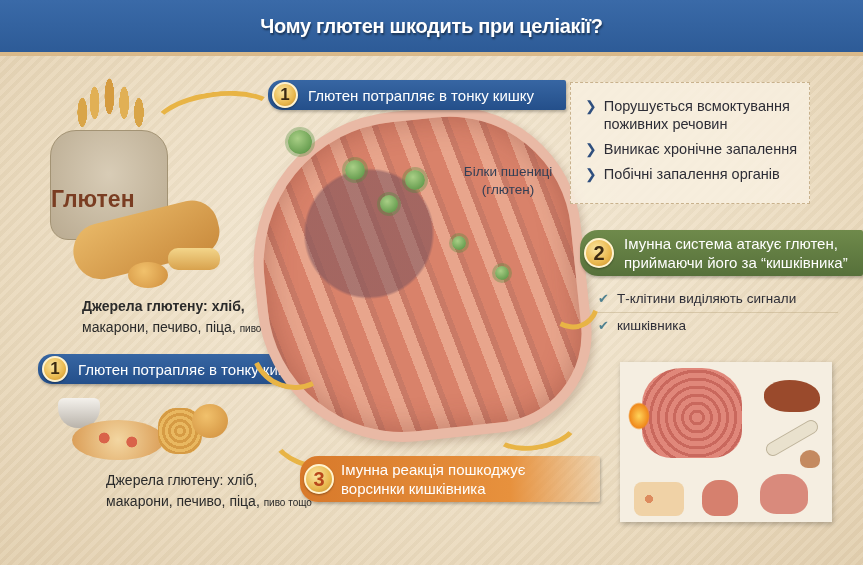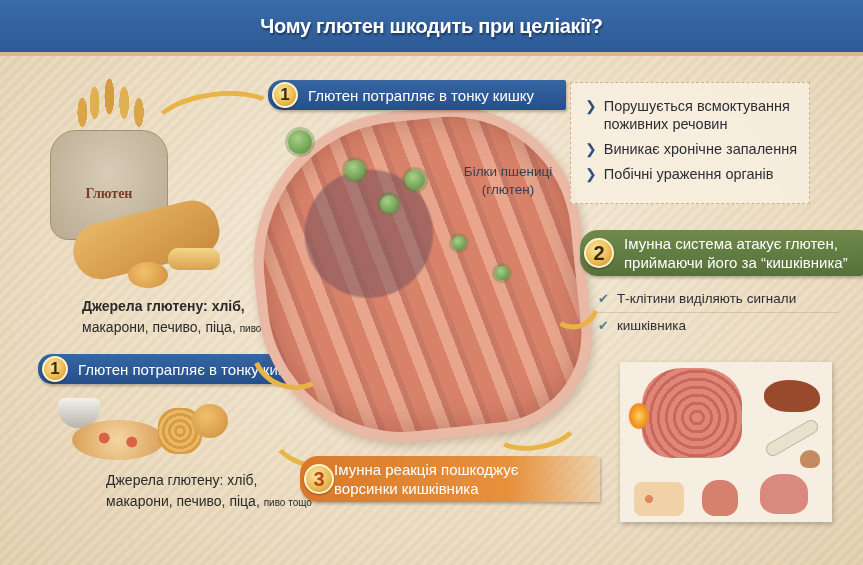--- a/index.html
+++ b/index.html
@@ -55,21 +55,21 @@
   .checks .txt { font-size: 13.5px; color: #2d2d36; line-height: 18px; }
   .src { position: absolute; color: #2a2a2a; font-size: 14px; line-height: 21px; margin-left: 42px; }
   .src .small { font-size: 10px; }
   .label-center { position: absolute; text-align: center; color: #333f55; font-size: 13.5px; line-height: 18px; }
   
   .sack {
     position: absolute; left: 50px; top: 130px; width: 118px; height: 110px;
     background: radial-gradient(ellipse at 50% 40%, #d8ccb6, #b9aa90);
     border-radius: 26px 26px 18px 18px; border: 1px solid #a39374;
   }
-  .sack-label { position: absolute; left: 0; right: 0; top: 55px; text-align: center; color: #7a3d22; font-weight: bold; font-size: 14px; font-family: Liberation Serif, serif; }
+  .sack-label { position: absolute; left: 0; right: 0; top: 55px; text-align: left; color: #7a3d22; font-weight: bold; font-size: 23px; }
   .wheat {
     position: absolute; left: 70px; top: 74px; width: 82px; height: 64px;
     background:
       radial-gradient(ellipse 6px 18px at 15% 60%, #d9a548 80%, transparent 82%),
       radial-gradient(ellipse 6px 20px at 30% 45%, #e1b055 80%, transparent 82%),
       radial-gradient(ellipse 6px 22px at 48% 35%, #d59b3f 80%, transparent 82%),
       radial-gradient(ellipse 6px 20px at 66% 45%, #e1b055 80%, transparent 82%),
       radial-gradient(ellipse 6px 18px at 84% 60%, #d9a548 80%, transparent 82%);
   }
   .bread {
@@ -165,21 +165,21 @@
           <div>Порушується всмоктування</div>
           <div>поживних речовин</div>
         </div>
     </div>
     <div class="row">
       <span class="chev">❯</span>
       <div class="txt">Виникає хронічне запалення</div>
     </div>
     <div class="row">
       <span class="chev">❯</span>
-      <div class="txt">Побічні ураження органів</div>
+      <div class="txt">Побічні запалення органів</div>
     </div>
   </div>
 
   <div class="banner green" style="left:580px;top:230px;width:283px;height:46px;padding-left:4px;">
     <div class="badge" style="width:30px;height:30px;font-size:20px;">2</div>
     <div class="btxt" style="margin-left:10px;">
       <div>Імунна система атакує глютен,</div>
       <div>приймаючи його за “кишківника”</div>
     </div>
   </div>
@@ -203,19 +203,19 @@
     <div class="org" style="left:144px;top:18px;width:56px;height:32px;border-radius:50% 60% 40% 50%;background:#9a4a2c;"></div>
     <div class="org" style="left:144px;top:70px;width:56px;height:12px;border-radius:6px;background:#e9e1cd;transform:rotate(-30deg);box-shadow:0 0 0 1px #bfb49b;"></div>
     <div class="org" style="left:180px;top:88px;width:20px;height:18px;border-radius:50% 50% 40% 40%;background:#c48a60;"></div>
     <div class="org" style="left:14px;top:120px;width:50px;height:34px;border-radius:8px;background:radial-gradient(circle at 30% 50%,#dd8b5e 0 10%,transparent 11%),#f0d2a6;"></div>
     <div class="org" style="left:82px;top:118px;width:36px;height:36px;border-radius:45% 45% 35% 35%;background:#d6806e;"></div>
     <div class="org" style="left:140px;top:112px;width:48px;height:40px;border-radius:45% 45% 35% 35%;background:#d98a7c;"></div>
   </div>
 
   <div class="banner orange" style="left:300px;top:456px;width:300px;height:46px;padding-left:4px;">
     <div class="badge orange-badge" style="width:30px;height:30px;font-size:20px;">3</div>
-    <div class="btxt" style="margin-left:0;">
+    <div class="btxt" style="margin-left:7px;">
       <div>Імунна реакція пошкоджує</div>
       <div>ворсинки кишківника</div>
     </div>
   </div>
 
 </div>
 
 </body></html>

